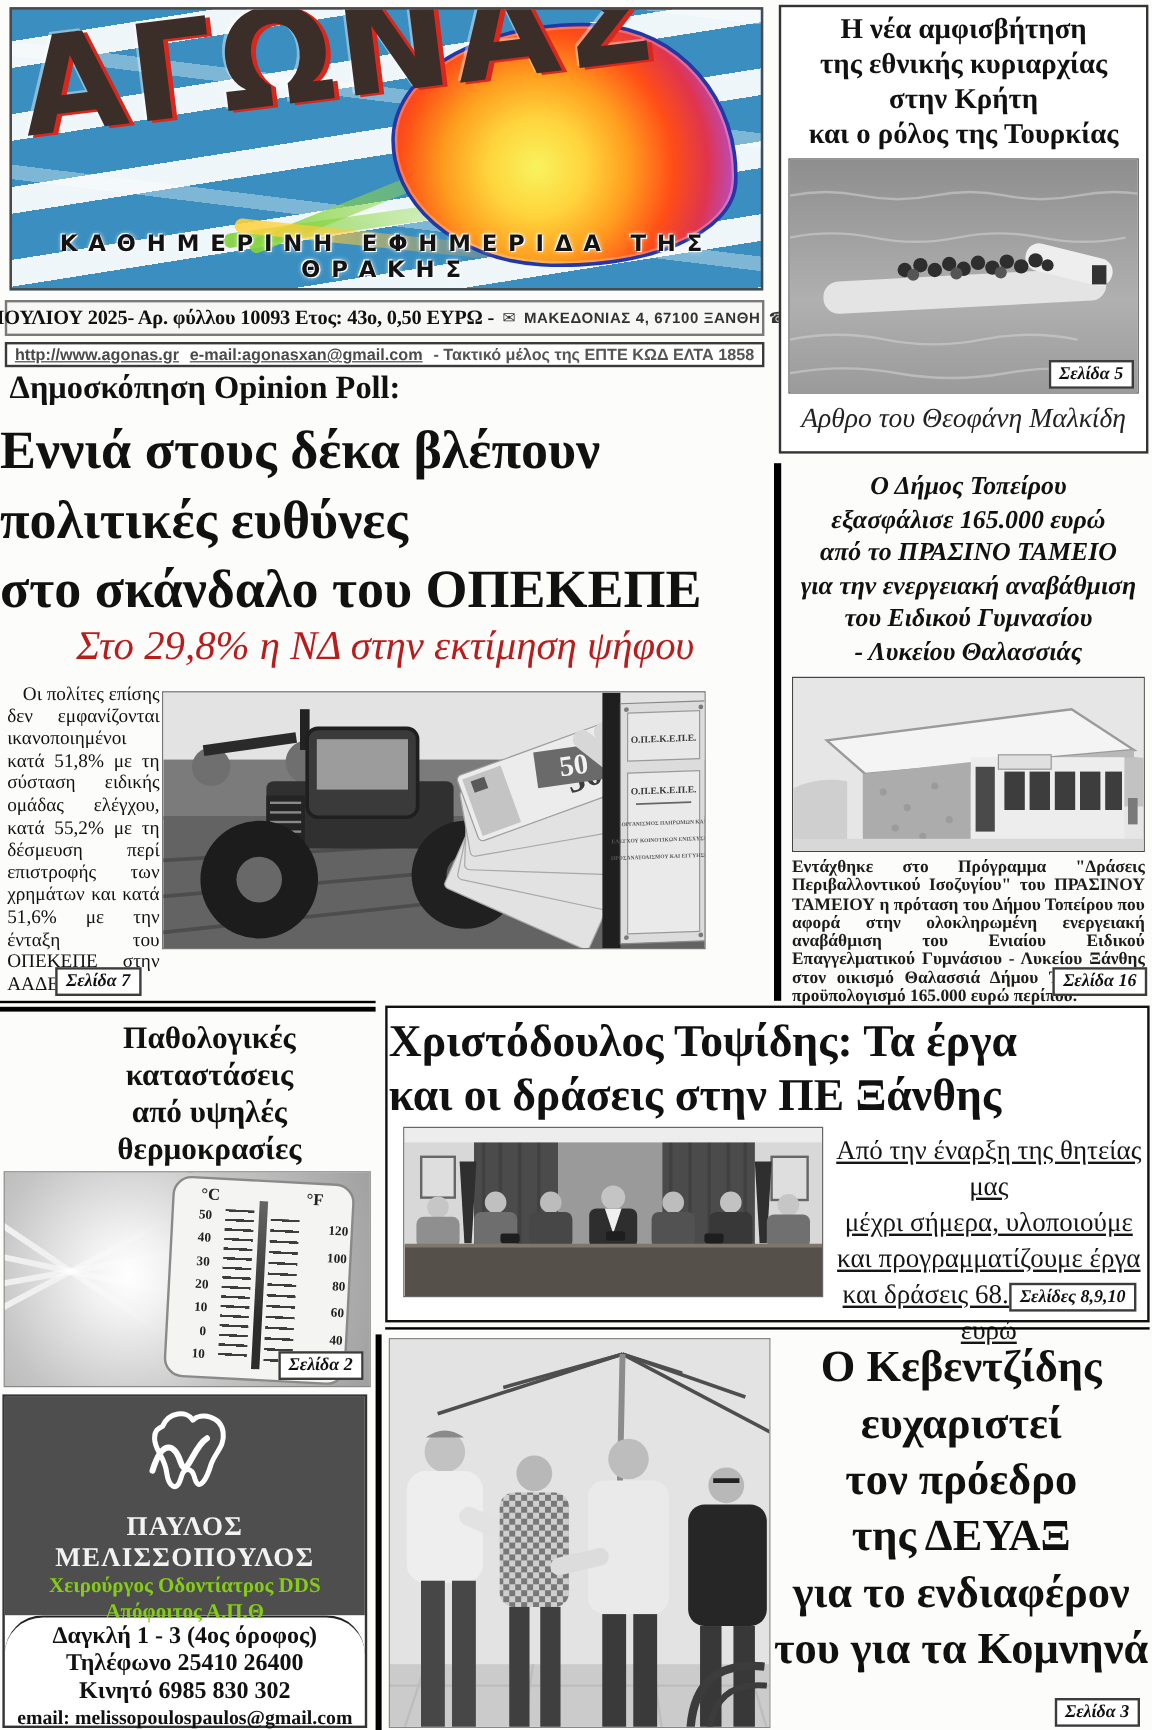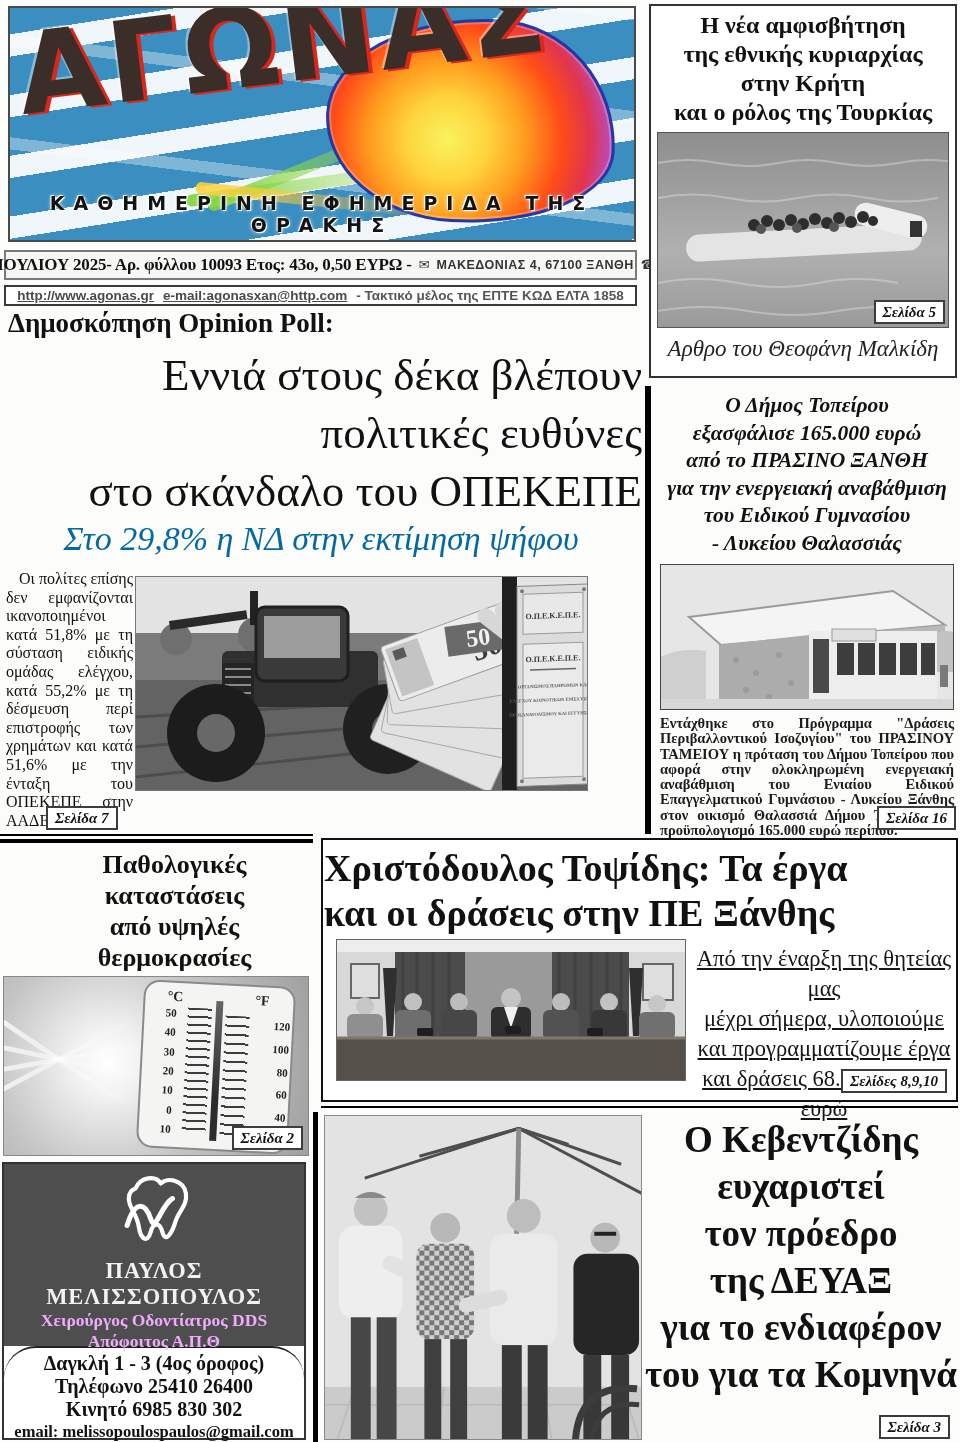--- a/index.html
+++ b/index.html
@@ -53,22 +53,22 @@
     font-style:italic; font-weight:bold; font-size:15px; color:#111; line-height:20px; white-space:nowrap; }
 
   
   .crete { left:649px; top:4px; width:308px; height:374px; border:2px solid #333; background:#fff; padding:5px 6px; }
   .crete .hl { text-align:center; font-weight:bold; font-size:24px; line-height:29px; }
   .crete .photo { position:relative; margin:5px auto 4px; width:292px; height:196px; border:1px solid #555; overflow:hidden; }
   .crete .byline { text-align:center; font-style:italic; font-size:23px; margin-top:8px; color:#222; }
 
   
   .kicker { left:8px; top:308px; font-weight:bold; font-size:27px; }
-  .main-hl { left:0; top:346px; width:642px; text-align:right; font-weight:normal; font-size:45px; line-height:58px; }
-  .main-sub { left:0; top:520px; width:642px; text-align:center; font-style:italic; font-size:34px; color:#0369a1; }
+  .main-hl { left:0; top:346px; width:642px; text-align:left; font-weight:bold; font-size:45px; line-height:58px; }
+  .main-sub { left:0; top:520px; width:642px; text-align:center; font-style:italic; font-size:34px; color:#b91c1c; }
   .minicol { left:6px; top:570px; width:127px; font-size:16px; line-height:18.6px; text-align:justify; }
   .minicol p { text-indent:13px; }
   .tractor-photo { left:135px; top:576px; width:453px; height:215px; border:1px solid #777; overflow:hidden; background:#ddd; }
 
   
   .topeiros { left:645px; top:386px; width:313px; height:448px; border-left:6px solid #000; padding:6px 4px 0 9px; }
   .topeiros .hl { text-align:center; font-weight:bold; font-style:italic; font-size:21.5px; line-height:27.5px; }
   .topeiros .photo { position:relative; margin:7px auto 6px; width:294px; height:146px; border:1px solid #444; overflow:hidden; }
   .topeiros .body { font-size:14.5px; line-height:15.3px; font-weight:bold; text-align:justify; color:#1c1c1c; }
   .topeiros .badge { position:absolute; right:2px; bottom:4px; }
@@ -104,21 +104,21 @@
   .topsidis .photo { position:absolute; left:13px; top:99px; width:350px; height:142px; border:1px solid #666; overflow:hidden; }
   .topsidis .quote { position:absolute; left:372px; top:104px; width:258px; text-align:center;
     font-size:22.5px; line-height:30px; color:#151515;text-decoration:underline; }
   .topsidis .badge { right:9px; bottom:7px; }
 
   
   .dental { left:2px; top:1162px; width:304px; height:278px; border:2px solid #333; background:#fff; }
   .dental .dark { position:relative; width:100%; height:182px; background:#4e4e4e; text-align:center; color:#fff; }
   .dental .dark svg { margin-top:6px; }
   .dental .name { font-weight:bold; font-size:22.5px; letter-spacing:1px; line-height:26px; color:#f2f2f2; }
-  .dental .t1 { font-weight:bold; font-size:17.5px; line-height:21px; color:#f0abfc; }
+  .dental .t1 { font-weight:bold; font-size:17.5px; line-height:21px; color:#84cc16; }
   .dental .contact { width:100%; height:96px; border-top:2px solid #222; padding-top:4px;
     text-align:center; font-weight:bold;border-radius:32px; }
   .dental .c1 { font-size:20px; line-height:23px; }
   .dental .c2 { font-size:16.5px; line-height:22px; }
 
   
   .men { left:313px; top:1112px; width:327px; height:330px; border-left:5px solid #000; padding:3px 0 0 6px; }
   .men .inner { width:318px; height:325px; border:1px solid #888; overflow:hidden; background:#e2e2e2; }
 
   
@@ -146,21 +146,21 @@
   <div class="abs datebar">
     <span class="main">ΤΕΤΑΡΤΗ 9 ΙΟΥΛΙΟΥ 2025- Αρ. φύλλου 10093 Ετος: 43ο, 0,50 ΕΥΡΩ -</span>
     <span class="ic">✉</span>
     <span class="addr">ΜΑΚΕΔΟΝΙΑΣ 4, 67100 ΞΑΝΘΗ</span>
     <span class="ic">☎</span>
     <span class="phone">2541021717</span>
   </div>
 
   <div class="abs infobar">
     <span class="lnk">http://www.agonas.gr</span>
-    <span class="lnk">e-mail:agonasxan@http.com</span>
+    <span class="lnk">e-mail:agonasxan@gmail.com</span>
     <span>- Τακτικό μέλος της ΕΠΤΕ ΚΩΔ ΕΛΤΑ 1858</span>
   </div>
 
   <div class="abs crete">
     <div class="hl">
       <div>Η νέα αμφισβήτηση</div>
       <div>της εθνικής κυριαρχίας</div>
       <div>στην Κρήτη</div>
       <div>και ο ρόλος της Τουρκίας</div>
     </div>
@@ -298,21 +298,21 @@
             </g>
         </g>
       </g>
     </svg>
   </div>
 
   <div class="abs topeiros">
     <div class="hl">
       <div>Ο Δήμος Τοπείρου</div>
       <div>εξασφάλισε 165.000 ευρώ</div>
-      <div>από το ΠΡΑΣΙΝΟ ΞΑΝΘΗ</div>
+      <div>από το ΠΡΑΣΙΝΟ ΤΑΜΕΙΟ</div>
       <div>για την ενεργειακή αναβάθμιση</div>
       <div>του Ειδικού Γυμνασίου</div>
       <div>- Λυκείου Θαλασσιάς</div>
     </div>
     <div class="photo">
       <svg width="294" height="146" viewBox="0 0 294 146">
         <rect width="294" height="146" fill="#e6e6e6"></rect>
         <path d="M230 75 q30 -14 64 -8 v40 h-64 z" fill="#c2c2c2"></path>
         <path d="M0 92 q20 -10 45 -6 v50 h-45 z" fill="#cfcfcf"></path>
         <polygon points="28,52 232,26 284,60 60,80" fill="#f4f4f4" stroke="#9a9a9a" stroke-width="2"></polygon>

